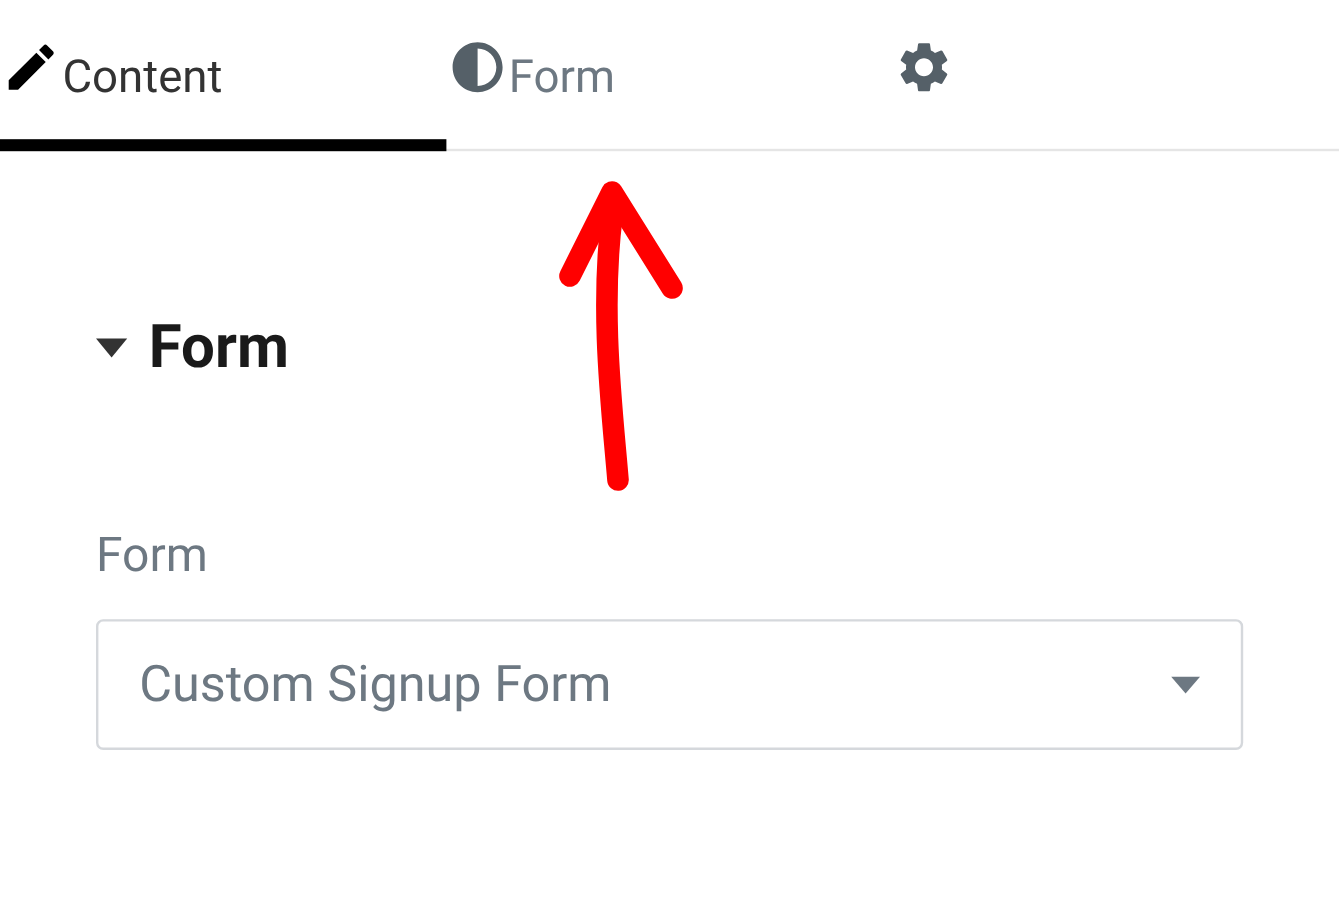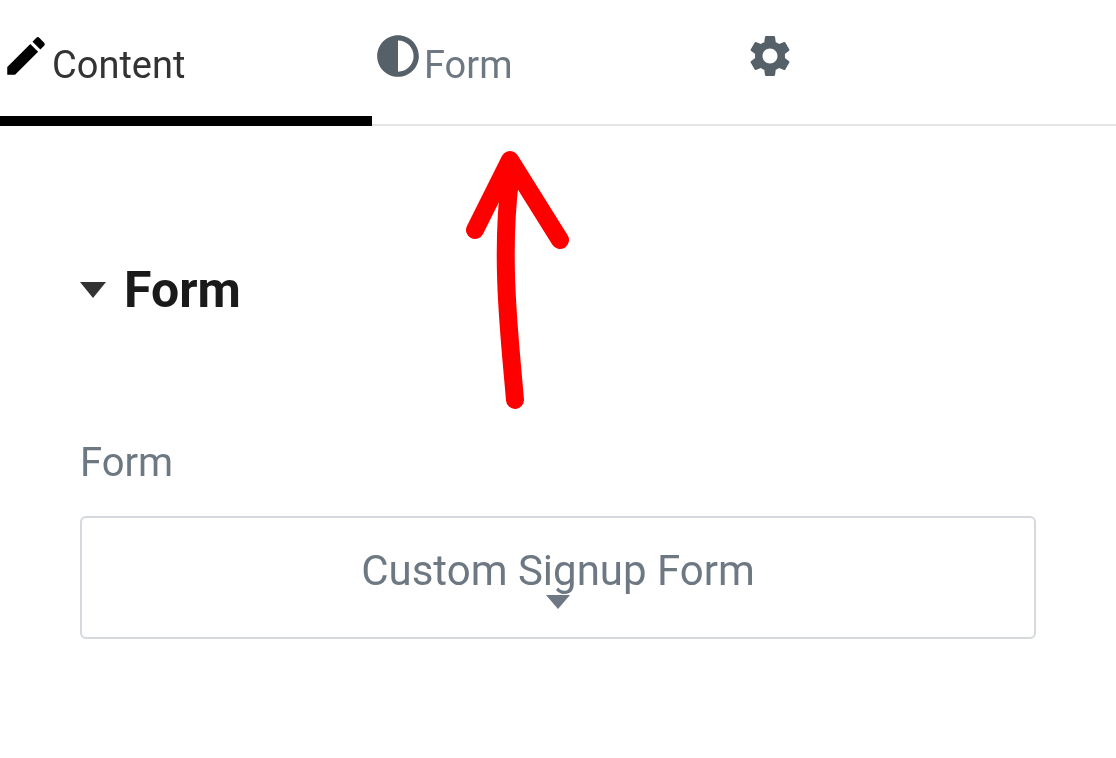--- a/index.html
+++ b/index.html
@@ -93,21 +93,20 @@
     .select {
       width: 100%;
       border: 2px solid #d5d8dc;
       border-radius: 6px;
       padding: 28px 34px;
       display: flex;
       align-items: center;
       justify-content: space-between;
       cursor: pointer;
       background: #fff;
-      flex-direction: column;
     }
     .select-value {
       font-size: 42px;
       color: #6d7882;
     }
     .select-caret {
       width: 0;
       height: 0;
       border-left: 12px solid transparent;
       border-right: 12px solid transparent;

